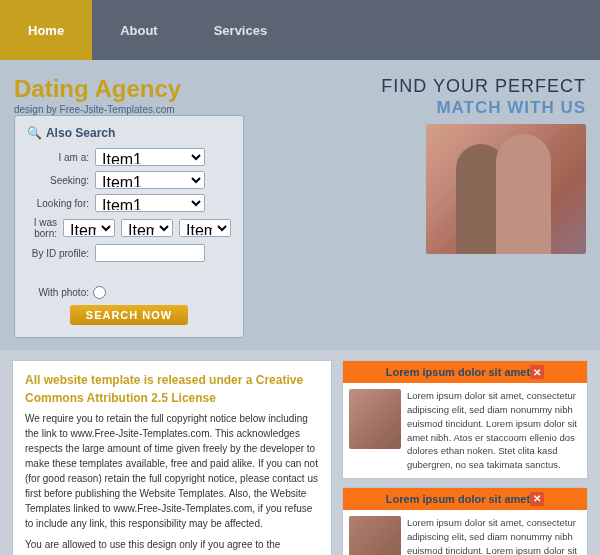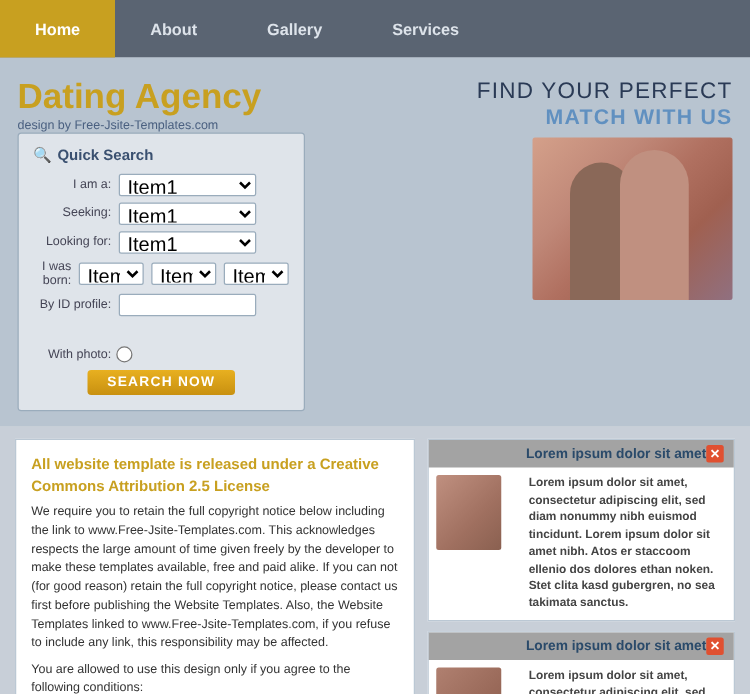--- a/index.html
+++ b/index.html
@@ -10,21 +10,21 @@
       min-height: 555px;
       font-size: 11px;
       color: #333;
     }
 
     
     nav {
       background: #5a6472;
       display: flex;
       align-items: stretch;
-      height: 46px;
+      height: 60px;
     }
     .nav-item {
       display: flex;
       align-items: center;
       justify-content: center;
       padding: 0 28px;
       color: #dde3ea;
       font-size: 13px;
       font-weight: bold;
       cursor: pointer;
@@ -41,21 +41,21 @@
       display: flex;
       flex-direction: row;
       padding: 16px 14px 12px 14px;
       gap: 10px;
       min-height: 210px;
     }
     .hero-left {
       flex: 1;
     }
     .hero-title {
-      font-size: 28px;
+      font-size: 24px;
       font-weight: bold;
       color: #2a4a7a;
       line-height: 1.1;
       margin-bottom: 2px;
     }
     .hero-title span {
       color: #c8a020;
     }
     .hero-subtitle {
       font-size: 10px;
@@ -223,48 +223,47 @@
     }
     .card {
       background: #fff;
       border: 1px solid #bbc8d4;
       padding: 0;
       display: flex;
       flex-direction: column;
       position: relative;
     }
     .card-header {
-      background: #a3a3a3;
+      background: #f97316;
       padding: 4px 8px;
       font-size: 11px;
       font-weight: bold;
       color: #2a4a6a;
       display: flex;
-      justify-content: flex-end;
+      justify-content: center;
       align-items: center;
     }
     .card-close {
       background: #e05030;
       color: #fff;
       border: none;
       width: 14px;
       height: 14px;
       font-size: 10px;
       border-radius: 2px;
       cursor: pointer;
       display: flex;
       align-items: center;
       justify-content: center;
       font-weight: bold;
     }
     .card-body {
       display: flex;
-      gap: 22px;
+      gap: 6px;
       padding: 6px;
-      font-weight: bold;
     }
     .card-thumb {
       width: 52px;
       height: 60px;
       flex-shrink: 0;
       border-radius: 2px;
       overflow: hidden;
     }
     .thumb1 {
       background: linear-gradient(135deg, #c09080 0%, #a07060 60%, #8a6050 100%);
@@ -280,37 +279,36 @@
 
     
     .search-icon-span { font-size: 12px; }
   </style>
 </head>
 <body>
 
 <nav>
   <a class="nav-item active">Home</a>
   <a class="nav-item">About</a>
-  <a class="nav-item">Gallery</a>
   <a class="nav-item">Services</a>
 </nav>
 
 <div class="hero">
   <div class="hero-left">
     <div class="hero-title">
       <span>Dating</span><span style="color:#c8a020"> Agency</span>
     </div>
     <div class="hero-subtitle">
       <span>design by Free-Jsite-Templates.com</span>
     </div>
 
     <div class="search-box">
       <div class="search-box-title">
         <span class="search-icon-span">🔍</span>
-        <span>Quick Search</span>
+        <span>Also Search</span>
       </div>
 
       <div class="search-row">
         <span class="search-label">I am a:</span>
         <select class="search-select wide">
           <option>Item1</option>
         </select>
       </div>
       <div class="search-row">
         <span class="search-label">Seeking:</span>

